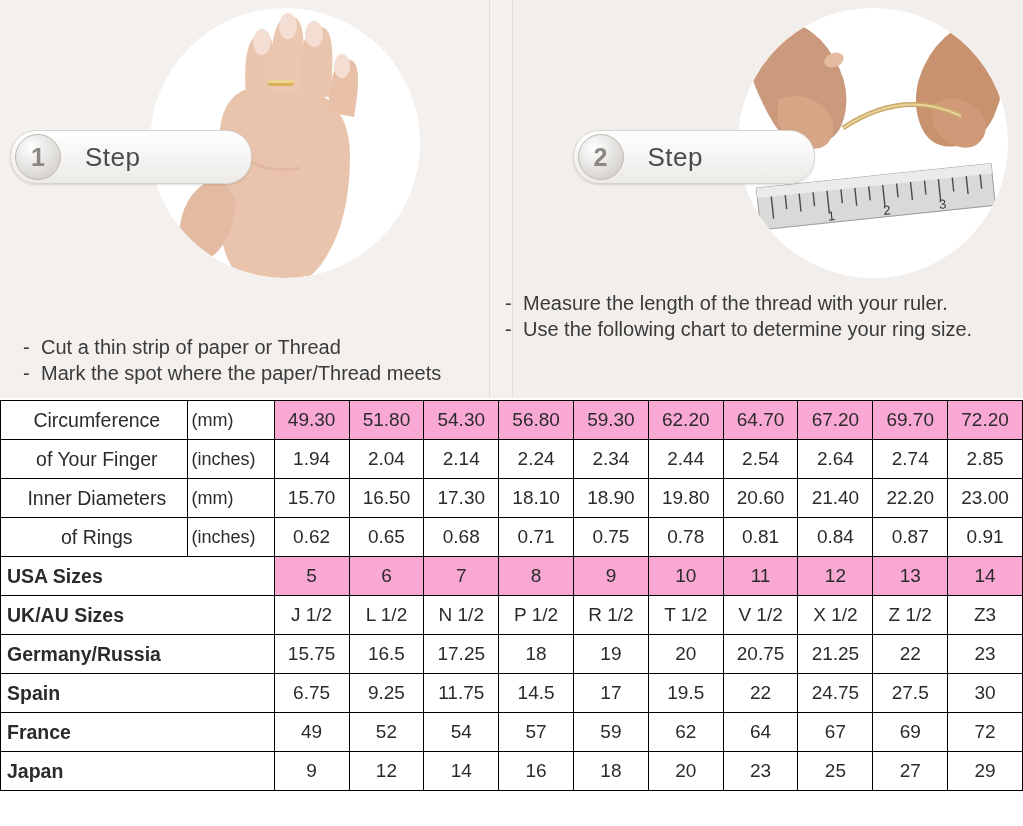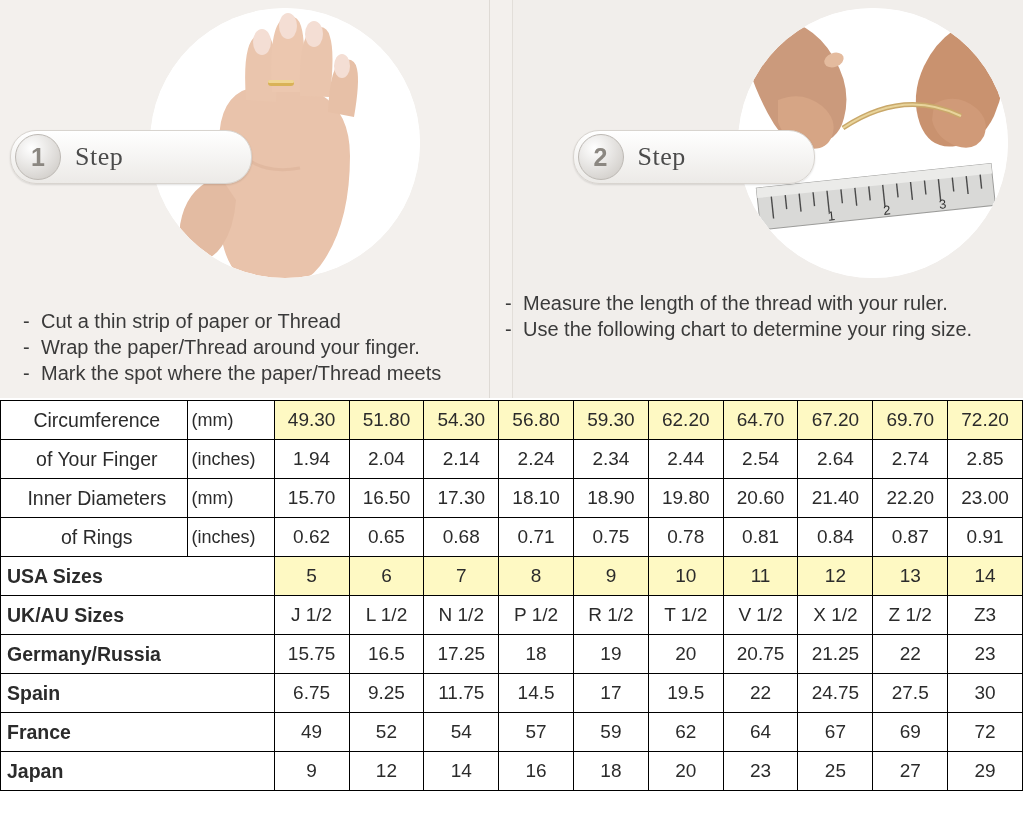--- a/index.html
+++ b/index.html
@@ -60,25 +60,24 @@
     width:44px;height:44px;margin-left:4px;
     border-radius:50%;
     background:radial-gradient(circle at 35% 30%,#ffffff,#c9c5c0);
     border:1px solid #bdb9b4;
     color:#8b8781;
     font-size:25px;
     display:flex;align-items:center;justify-content:center;
     font-weight:bold;
   }
   .step-label{
-    margin-left:14px;
+    margin-left:24px;
     font-size:26px;
     color:#4b4b4b;
     letter-spacing:.5px;
-    font-family:Liberation Serif, serif;
   }
 
   .bullets{
     position:absolute;
     bottom:12px;
     left:0;right:0;
     padding:0 18px;
     font-size:20px;
     color:#3a3a3a;
     line-height:26px;
@@ -119,21 +118,21 @@
     text-align:left;
     padding-left:6px;
     font-size:19.5px;
     font-weight:bold;
   }
   td.unit{
     text-align:left;
     padding-left:4px;
     font-size:18px;
   }
-  td.shade{background:#fef9c3;}
+  td.shade{background:#f9a8d4;}
   .c-label{width:182px;}
   .c-unit{width:85px;}
   .c-val{width:73px;}
 </style>
 </head>
 <body>
 
 <div class="sheet">
 
   <div class="steps">
@@ -172,21 +171,20 @@
         </svg>
       </div>
 
       <div class="step-bar left">
         <div class="step-num">1</div>
         <div class="step-label">Step</div>
       </div>
 
       <div class="bullets left">
         <div class="bullet"><span class="dash">-</span><span>Cut a thin strip of paper or Thread</span></div>
-        <div class="bullet"><span class="dash">-</span><span>Wrap the paper/Thread around your finger.</span></div>
         <div class="bullet"><span class="dash">-</span><span>Mark the spot where the paper/Thread meets</span></div>
       </div>
     </div>
 
     <div class="step-panel right">
 
       <div class="photo right">
         <svg viewBox="0 0 270 270" width="270" height="270">
           <defs>
             <clipPath id="circ2">

